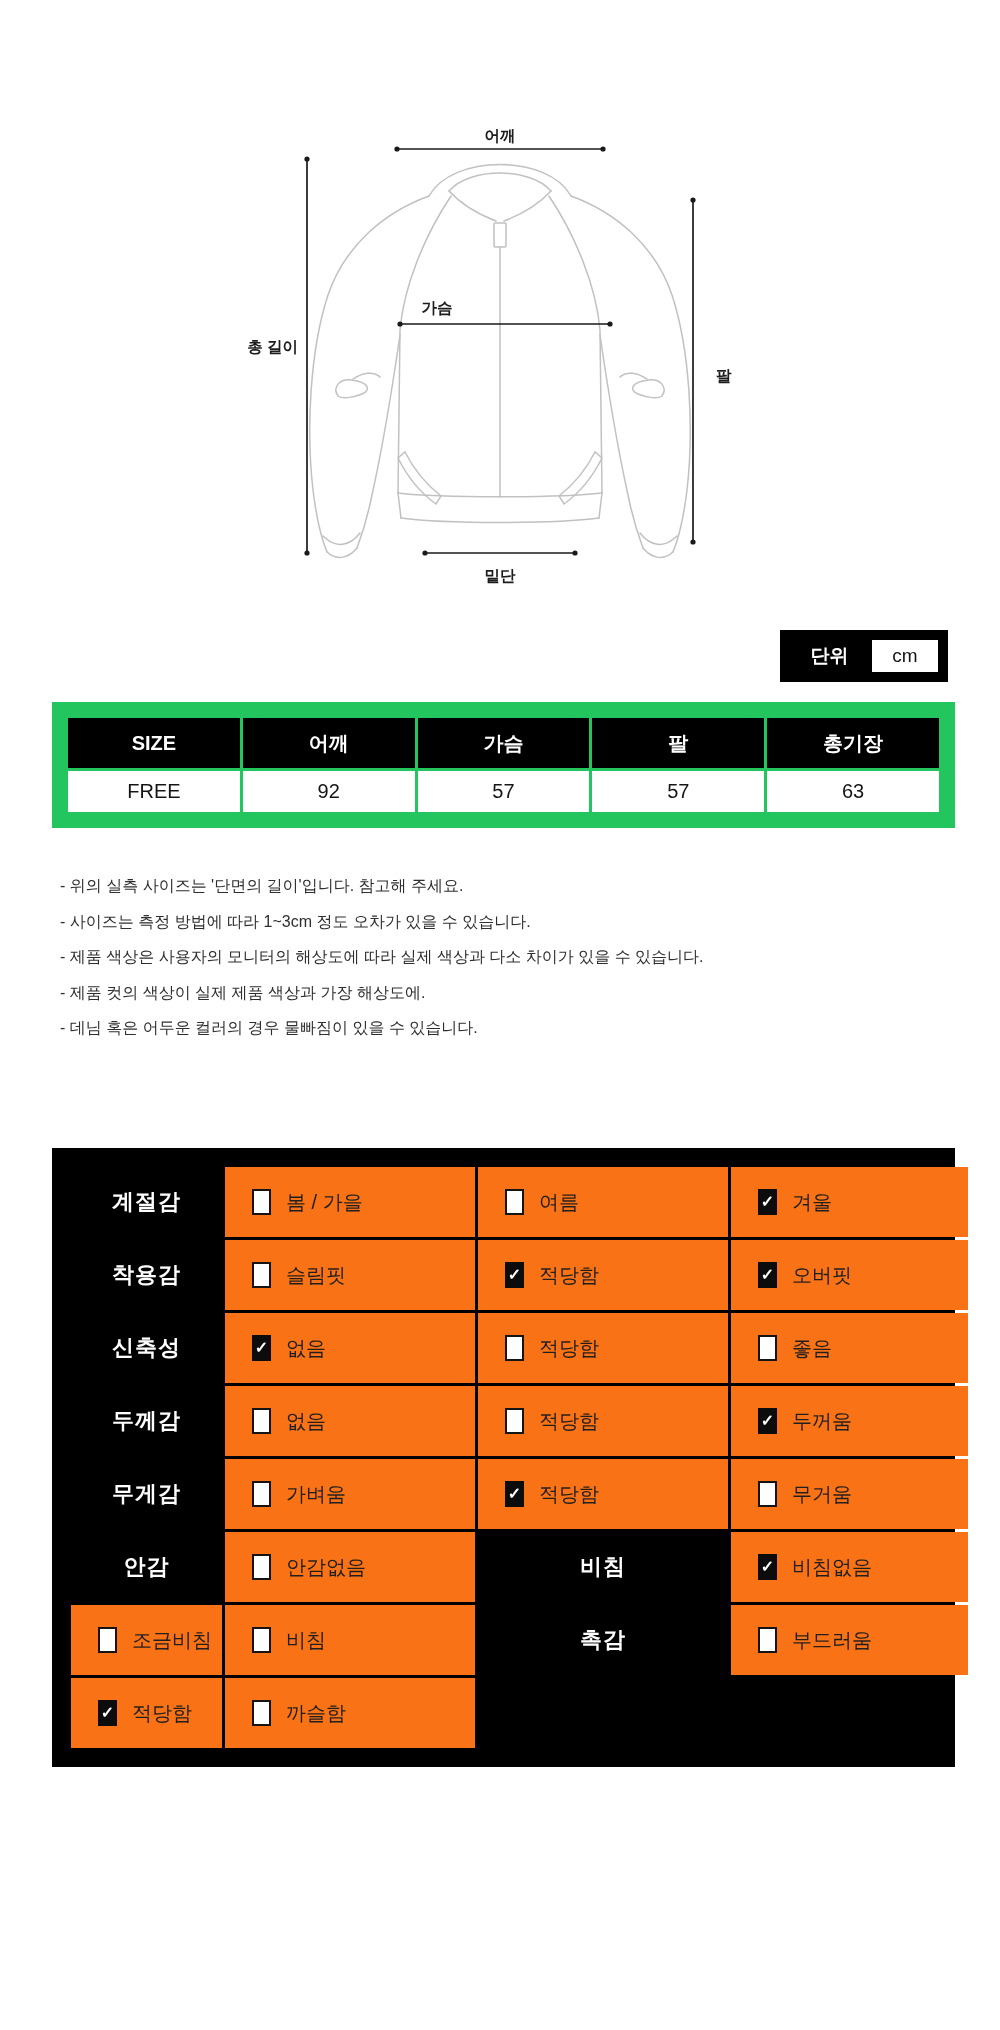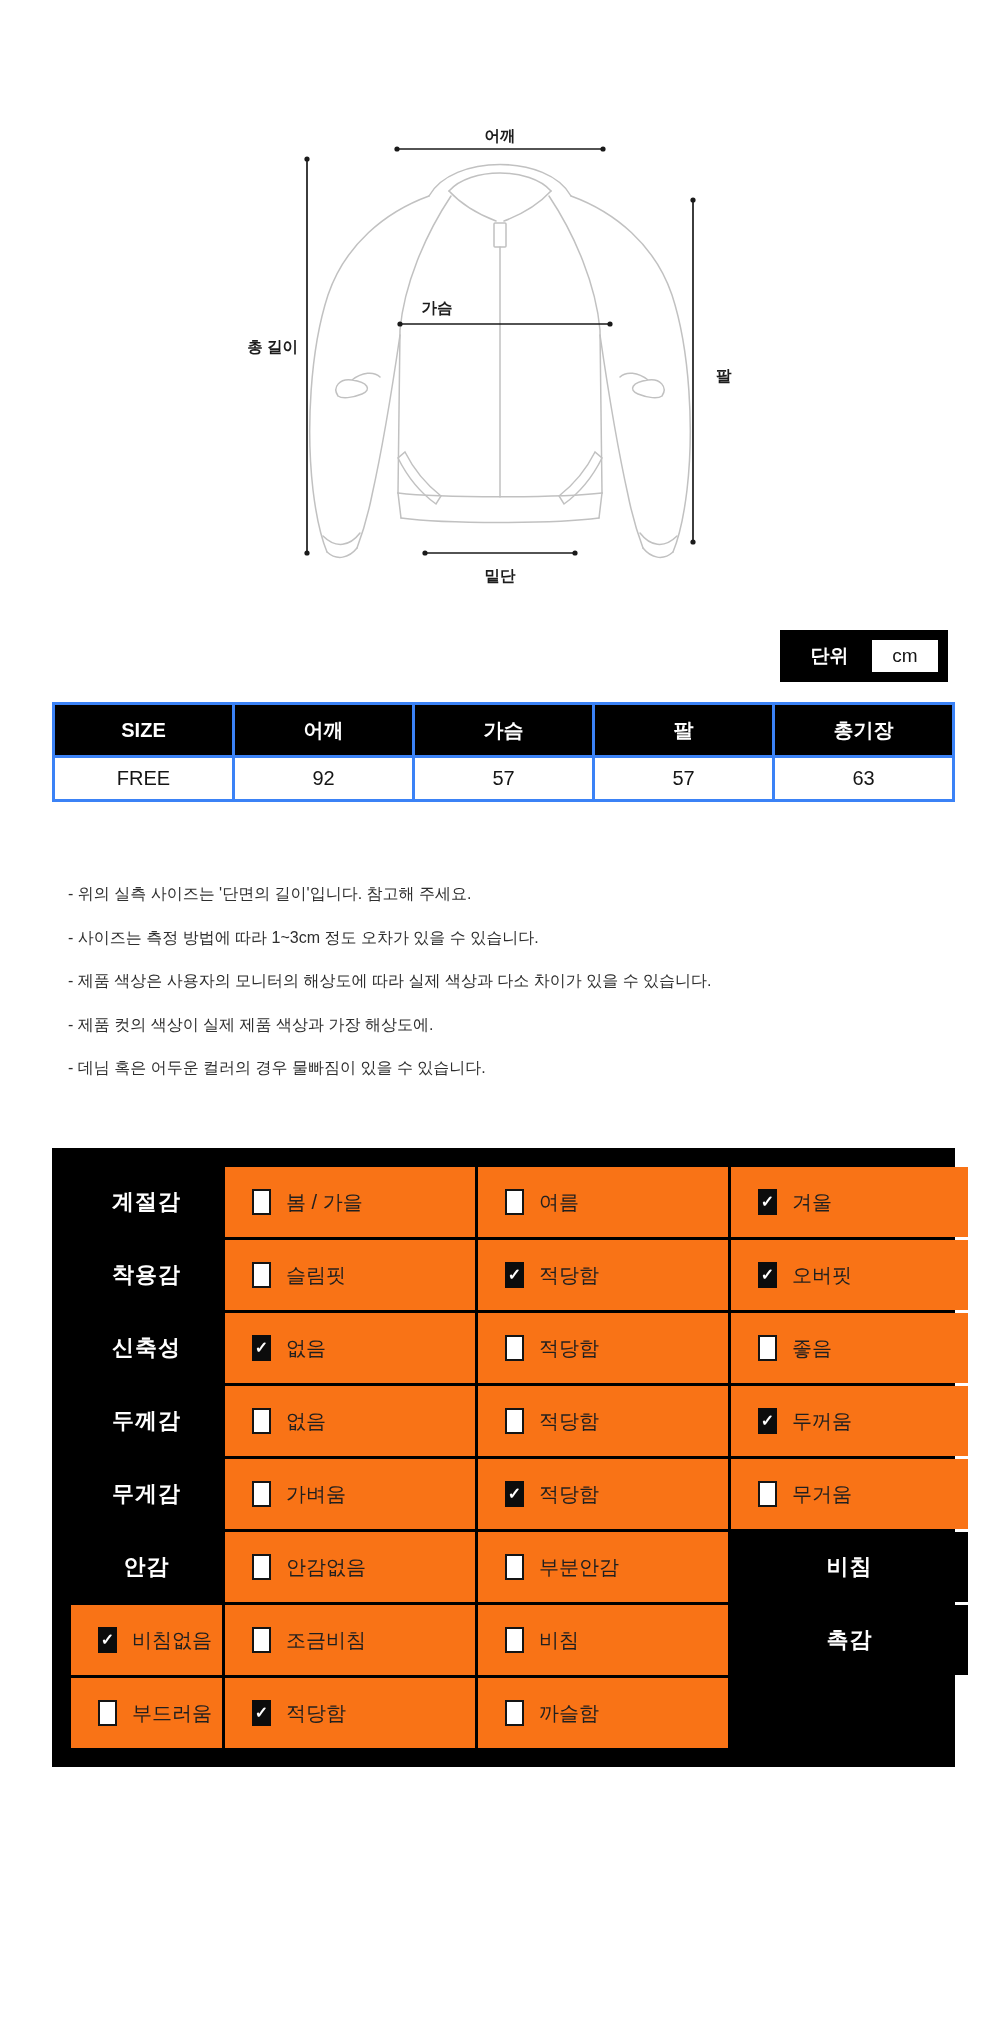--- a/index.html
+++ b/index.html
@@ -15,30 +15,30 @@
 
   
   .unit-box{position:absolute;left:780px;top:630px;width:168px;height:52px;background:#000;
             display:flex;align-items:stretch;padding:10px;box-sizing:border-box;gap:3px;}
   .unit-label{width:79px;background:#000;color:#fff;font-weight:bold;font-size:19px;
               display:flex;align-items:center;justify-content:center;}
   .unit-value{flex:1;background:#fff;color:#151515;font-size:19px;
               display:flex;align-items:center;justify-content:center;}
 
   
-  .size-table{position:absolute;left:52px;top:702px;width:903px;background:#3b82f6;padding:3px;
+  .size-table{position:absolute;left:52px;top:702px;width:903px;background:#22c55e;padding:16px;
               box-sizing:border-box;display:grid;grid-template-columns:repeat(5,1fr);gap:3px;}
   .size-table .hcell{background:#000;color:#fff;font-weight:bold;font-size:20px;height:50px;
                      display:flex;align-items:center;justify-content:center;}
   .size-table .dcell{background:#fff;color:#151515;font-size:20px;height:41px;
                      display:flex;align-items:center;justify-content:center;}
 
   
   .notes{position:absolute;left:52px;top:864px;color:#2e2e2e;font-size:16px;line-height:27.5px;}
-  .notes p{margin:16px;}
+  .notes p{margin:8px;}
 
   
   .attr-table{position:absolute;left:52px;top:1148px;width:903px;background:#000;padding:19px;
               box-sizing:border-box;display:grid;grid-template-columns:151px 250px 250px 237px;gap:3px;}
   .attr-label{background:#000;color:#fff;font-weight:bold;font-size:22px;height:70px;
               display:flex;align-items:center;justify-content:center;letter-spacing:1px;}
   .attr-opt{background:#f97316;height:70px;display:flex;align-items:center;padding-left:27px;
             box-sizing:border-box;gap:15px;}
   .opt-text{font-size:20px;color:#1f1f1f;}
   .cb{width:19px;height:26px;box-sizing:border-box;border:2.5px solid #141414;background:#fff;
@@ -218,24 +218,20 @@
     <div class="attr-opt">
       <span class="cb"></span>
       <span class="opt-text">무거움</span>
     </div>
 
     <div class="attr-label">안감</div>
     <div class="attr-opt">
       <span class="cb"></span>
       <span class="opt-text">안감없음</span>
     </div>
-    <div class="attr-opt">
-      <span class="cb"></span>
-      <span class="opt-text">부분안감</span>
-    </div>
 
     <div class="attr-label">비침</div>
     <div class="attr-opt">
       <span class="cb checked"></span>
       <span class="opt-text">비침없음</span>
     </div>
     <div class="attr-opt">
       <span class="cb"></span>
       <span class="opt-text">조금비침</span>
     </div>

